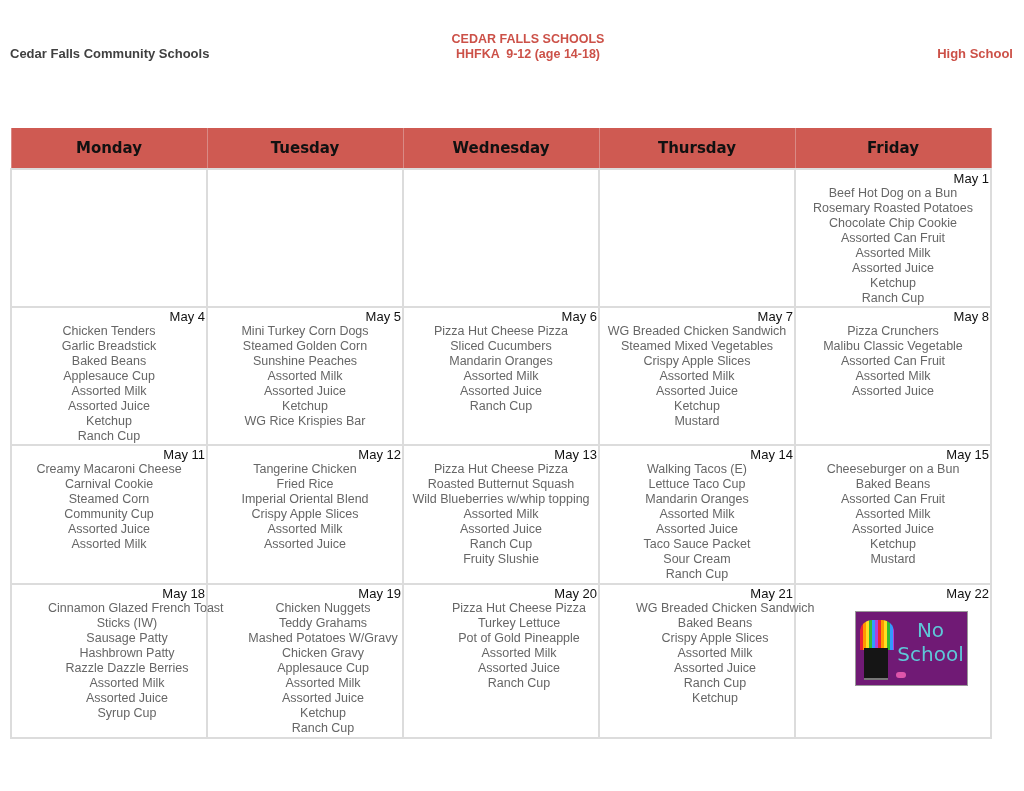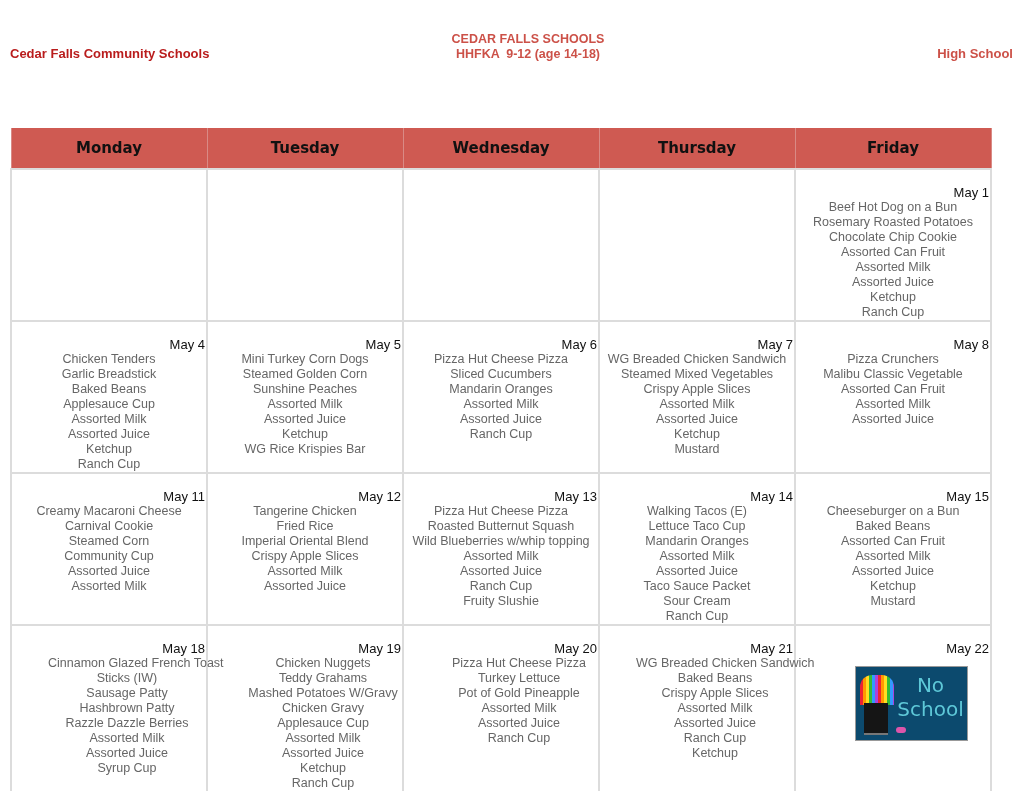--- a/index.html
+++ b/index.html
@@ -1,31 +1,31 @@
 <!DOCTYPE html>
 <html><head>
 <meta charset="utf-8">
 <style>
   html, body { margin: 0; padding: 0; background: #ffffff; }
   body { width: 1024px; height: 791px; position: relative; overflow: hidden; font-family: "Liberation Sans", sans-serif; }
-  .hdr-left { position: absolute; left: 10px; top: 46px; color: #b91c1c; font-weight: bold; font-size: 13px; }
+  .hdr-left { position: absolute; left: 10px; top: 46px; color: #404040; font-weight: bold; font-size: 13px; }
   .hdr-right { position: absolute; right: 11px; top: 46px; color: #cc5148; font-weight: bold; font-size: 13px; }
   .hdr-center { position: absolute; left: 16px; width: 1024px; top: 32px; text-align: center; color: #cc5148; font-weight: bold; font-size: 12.5px; line-height: 15px; }
   .hdr-center div { white-space: pre; }
   table.cal { position: absolute; left: 10px; top: 128px; width: 982px; border-collapse: collapse; table-layout: fixed; }
   table.cal th { background: #cf5a52; height: 40px; font-family: "DejaVu Sans", sans-serif; font-weight: bold; font-size: 15px; color: #111; text-align: center; border-left: 1px solid #d98a85; border-right: 1px solid #d98a85; padding: 0; }
   table.cal td { border: 2px solid #dcdcdc; vertical-align: top; padding: 0; position: relative; }
   tr.r1 td { height: 136px; }
   tr.r2 td { height: 136px; }
   tr.r3 td { height: 137px; }
   tr.r4 td { height: 152px; padding-left: 36px; }
-  .date { text-align: right; font-size: 13px; color: #111; padding-right: 1px; line-height: 14px; margin-top: 16px; }
+  .date { text-align: right; font-size: 13px; color: #111; padding-right: 1px; line-height: 14px; margin-top: 2px; }
   .items { text-align: center; font-size: 12.5px; color: #666; line-height: 15px; }
   .items div { white-space: nowrap; }
-  .noschool { margin: 10px auto 0; width: 113px; height: 75px; background: #0c4a6e; position: relative; border: 1px solid #999; box-sizing: border-box; overflow: hidden; }
+  .noschool { margin: 10px auto 0; width: 113px; height: 75px; background: #701a75; position: relative; border: 1px solid #999; box-sizing: border-box; overflow: hidden; }
   .noschool .cup { position: absolute; left: 8px; top: 36px; width: 24px; height: 30px; background: #151515; border-bottom: 2px solid #777; }
   .noschool .pencils { position: absolute; left: 4px; top: 8px; width: 34px; height: 30px;
     background: repeating-linear-gradient(90deg, #e23 0 3px, #f90 3px 6px, #fd2 6px 9px, #3b3 9px 12px, #39f 12px 15px, #a4d 15px 18px); border-radius: 12px 12px 0 0; }
   .noschool .txt { position: absolute; left: 40px; top: 6px; width: 70px; text-align: center; color: #5ec8d8; font-family: "DejaVu Sans", sans-serif; font-size: 20px; line-height: 24px; }
   .noschool .pin { position: absolute; left: 40px; top: 60px; width: 10px; height: 6px; background: #d5a; border-radius: 3px; }
 </style>
 </head>
 <body>
 
 <div class="hdr-left">Cedar Falls Community Schools</div>

